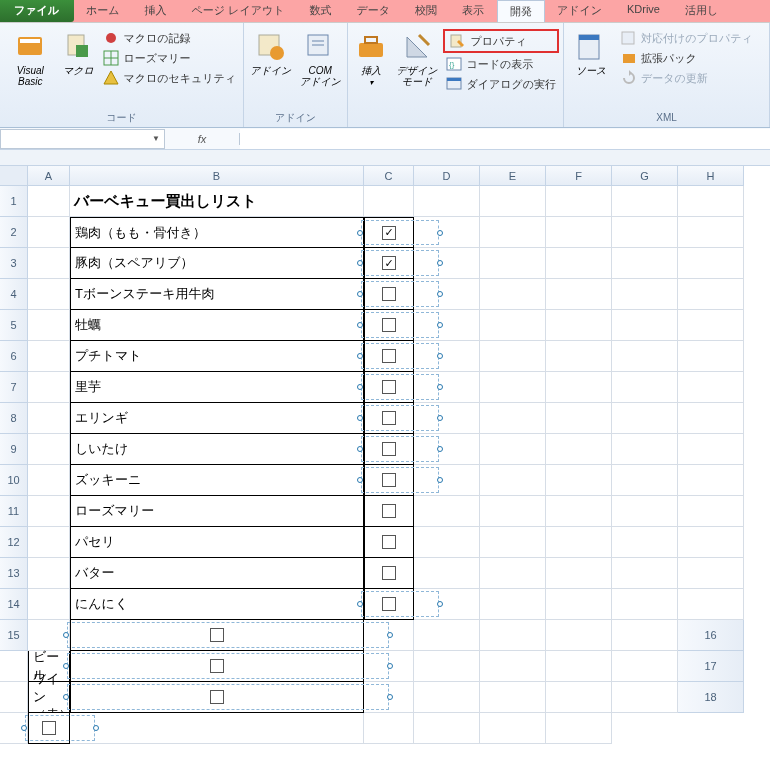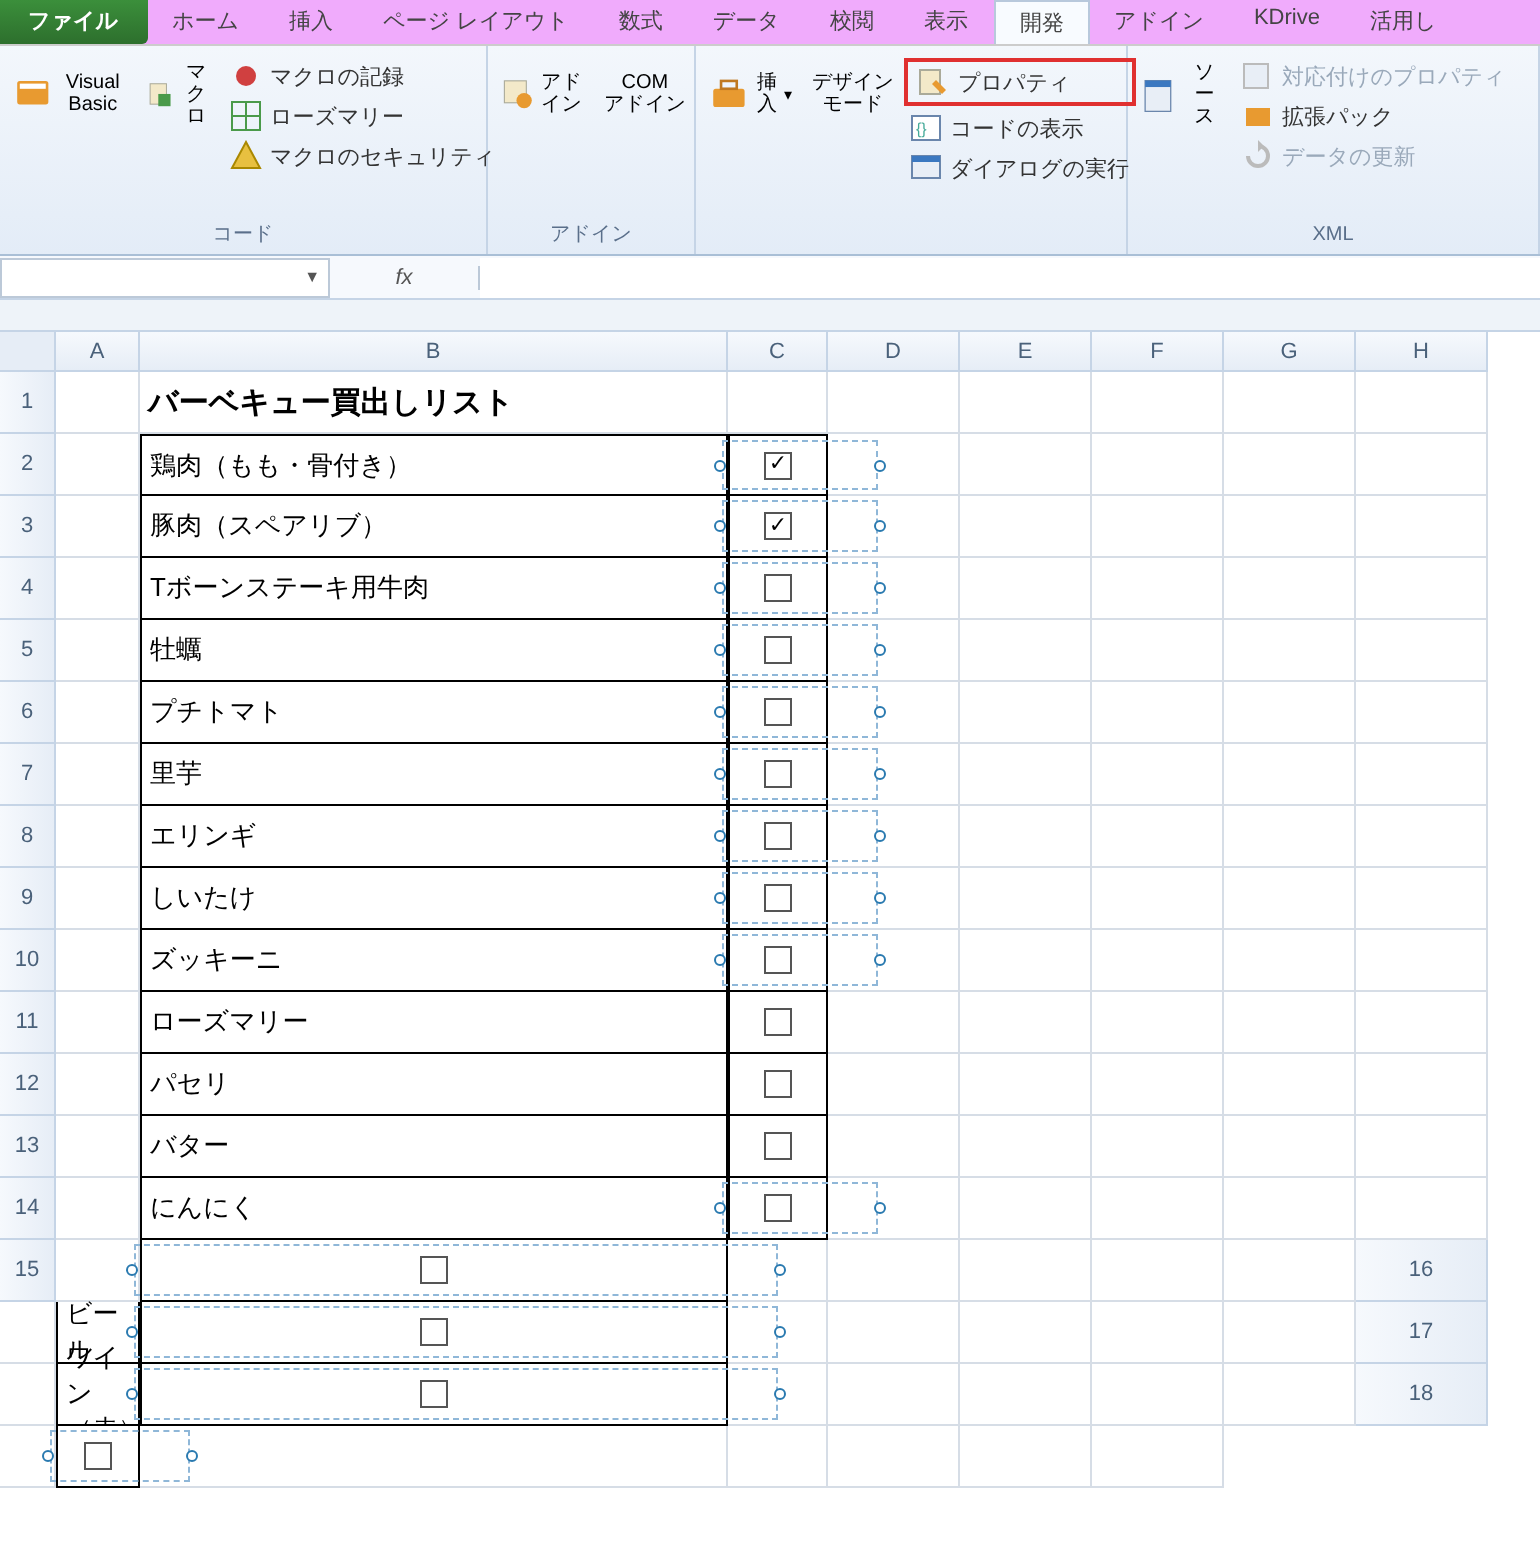--- a/index.html
+++ b/index.html
@@ -1,29 +1,29 @@
 <!DOCTYPE html>
 <html><head>
 <meta charset="utf-8">
 <style>
 * { box-sizing: border-box; margin: 0; padding: 0; }
 body { font-family: "Meiryo UI", "MS PGothic", sans-serif; font-size: 11px; background: #fff; width: 770px; height: 772px; overflow: hidden; }
 
 
-.tab-bar { display: flex; height: 23px; background: #f0abfc; border-bottom: 1px solid #ccc; }
+.tab-bar { display: flex; height: 23px; background: #fca5a5; border-bottom: 1px solid #ccc; }
 .tab { padding: 3px 12px; cursor: pointer; color: #444; border-right: 1px solid transparent; }
 .tab.file { background: linear-gradient(#3b8f3b, #2d6f2d); color: #fff; font-weight: bold; border-radius: 0 0 3px 0; padding: 3px 14px; }
 .tab.active { background: #f8fbff; border: 1px solid #b8c8dc; border-bottom: none; }
 
 
 .ribbon { display: flex; height: 105px; background: linear-gradient(#f3f7fc, #e3ecf7); border-bottom: 1px solid #a9bfd6; }
 .group { display: flex; flex-direction: column; border-right: 1px solid #c5d4e6; padding: 2px 4px 0; }
 .group-content { flex: 1; display: flex; align-items: flex-start; gap: 4px; padding-top: 4px; }
 .group-label { text-align: center; font-size: 10px; color: #5a6f8a; height: 16px; line-height: 14px; }
-.big-btn { display: flex; flex-direction: row; align-items: center; width: 46px; gap: 2px; cursor: pointer; padding: 2px; }
+.big-btn { display: flex; flex-direction: column; align-items: center; width: 46px; gap: 2px; cursor: pointer; padding: 2px; font-style: italic; }
 .big-btn .icon { width: 32px; height: 32px; }
 .big-btn .lbl { font-size: 10px; text-align: center; line-height: 11px; }
 .small-col { display: flex; flex-direction: column; gap: 2px; }
 .small-btn { display: flex; align-items: center; gap: 4px; cursor: pointer; padding: 1px 3px; font-size: 11px; color: #333; white-space: nowrap; text-align: right; }
 .small-btn .sicon { width: 16px; height: 16px; flex-shrink: 0; }
 .small-btn.disabled { color: #9aa9ba; }
 .highlight-box { border: 2px solid #e03030; border-radius: 0; padding: 1px 2px; }
 
 
 .name-fx { display: flex; height: 22px; border-bottom: 1px solid #c5d4e6; align-items: center; background: #f6f9fd; }

